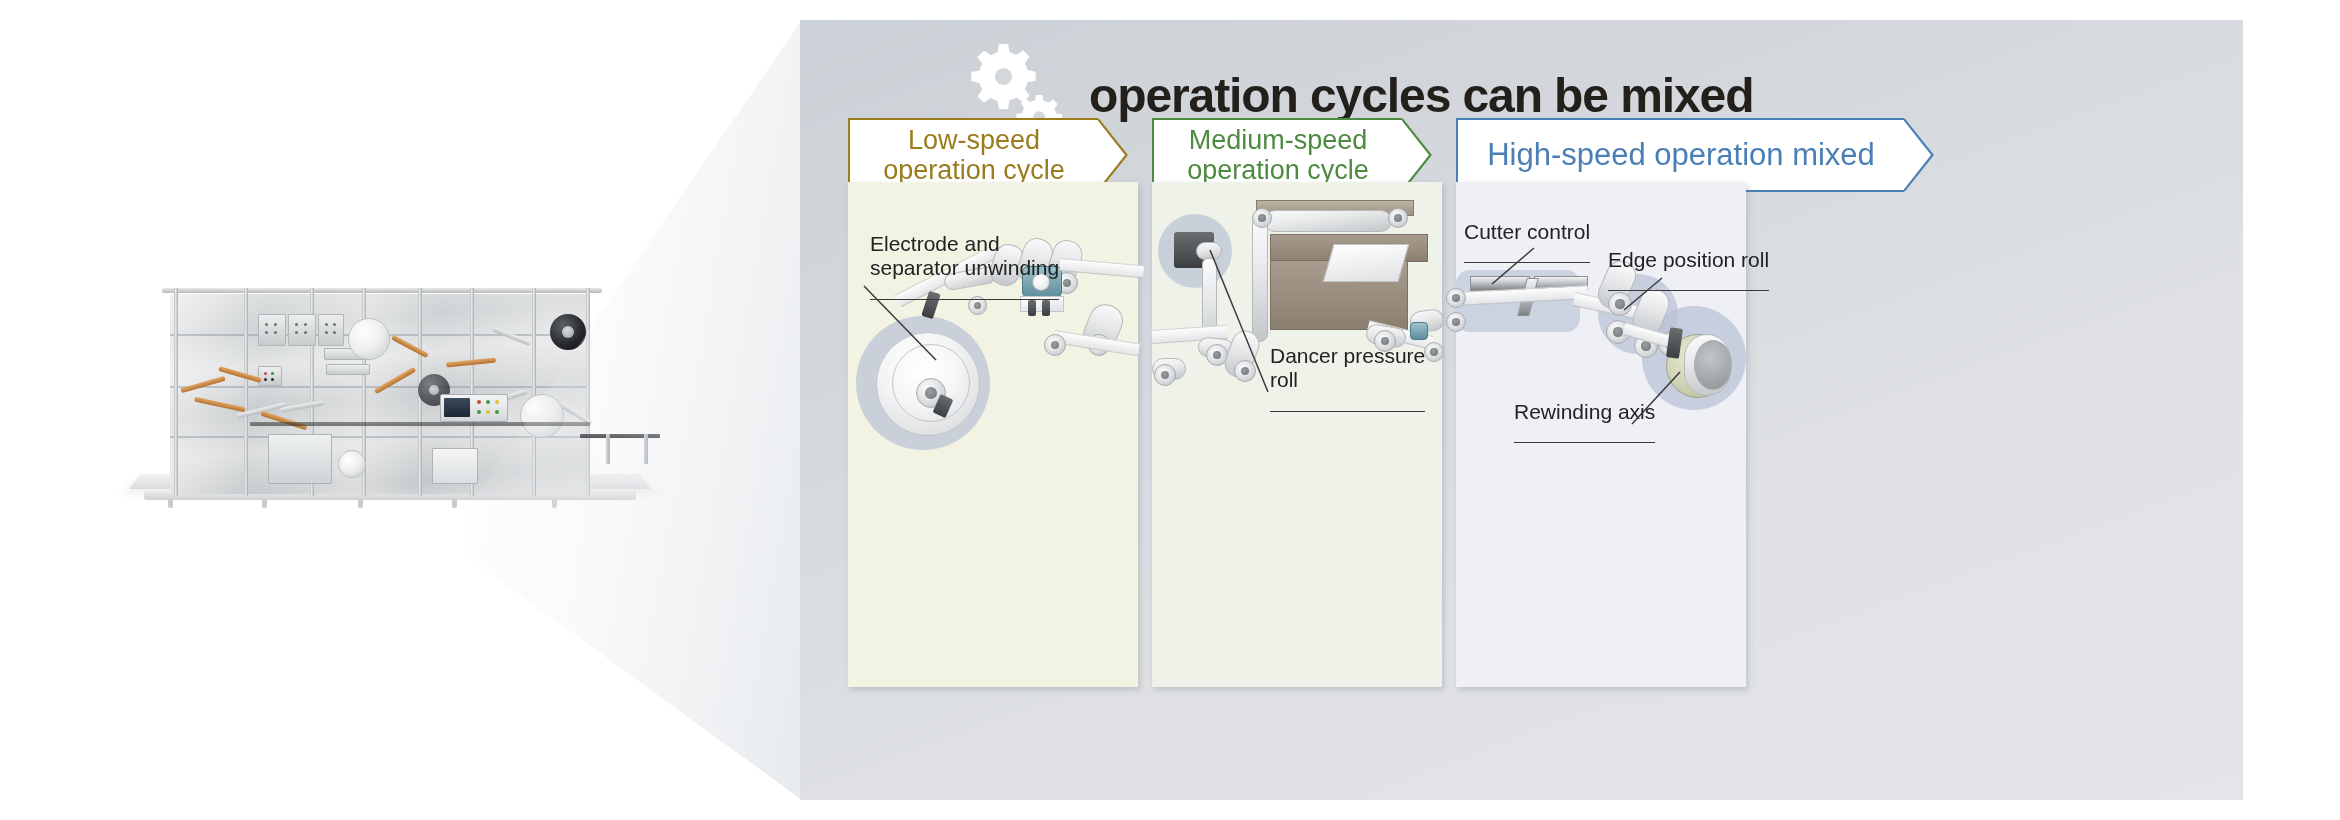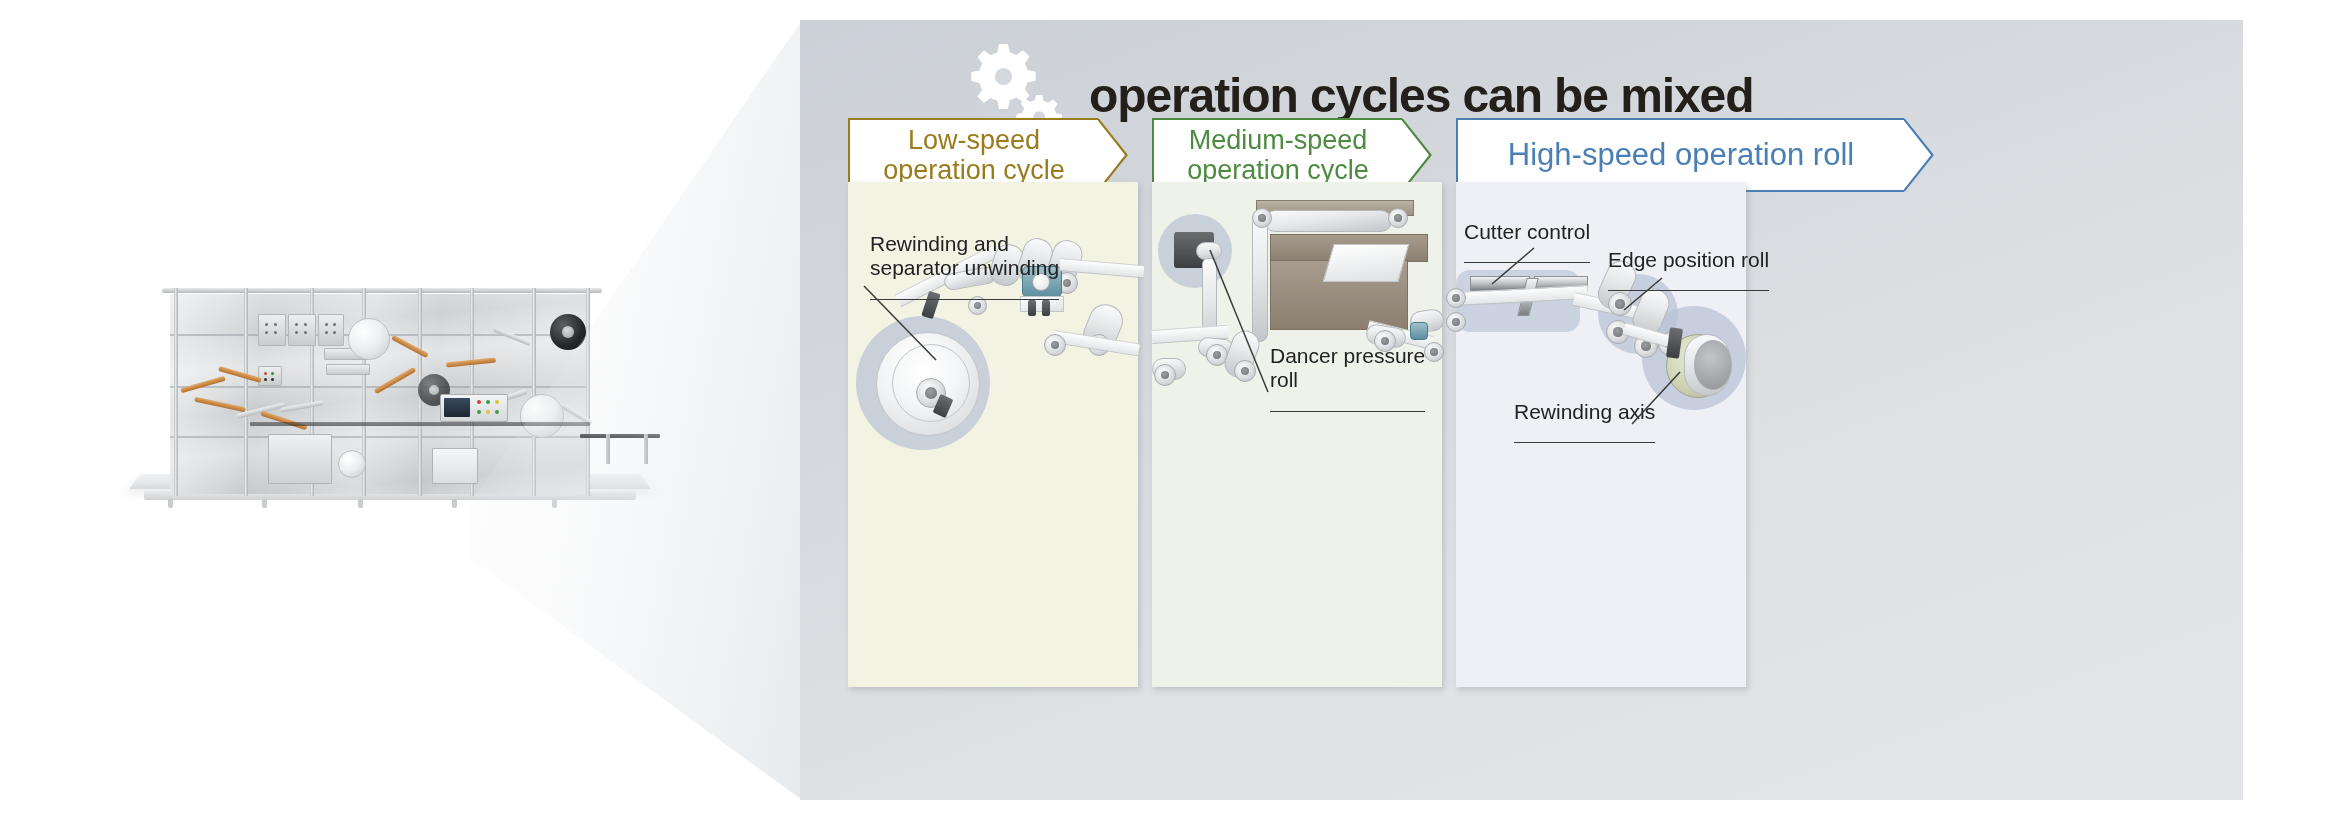--- a/index.html
+++ b/index.html
@@ -271,21 +271,21 @@
       </div>
     </div>
     <div class="tab-arrow" style="left:554px;">
       <svg width="30" height="74" viewBox="0 0 30 74">
           <path d="M0 1.1 L28.5 37 L0 72.9" fill="#ffffff" stroke="#4d8b40" stroke-width="2.2"></path>
         </svg>
     </div>
 
     <div class="tab" style="left:608px;width:448px;border:2.2px solid #4a7fb5;border-right:none;">
       <div class="tab-label" style="color:#4a7fb5;font-size:31px;">
-        <span>High-speed operation roll</span>
+        <span>High-speed operation mixed</span>
       </div>
     </div>
     <div class="tab-arrow" style="left:1056px;">
       <svg width="30" height="74" viewBox="0 0 30 74">
           <path d="M0 1.1 L28.5 37 L0 72.9" fill="#ffffff" stroke="#4a7fb5" stroke-width="2.2"></path>
         </svg>
     </div>
   </div>
 </div>
 
@@ -327,21 +327,21 @@
   <div class="roll" style="left:238px;top:122px;width:34px;height:48px;border-radius:16px;transform:rotate(22deg);"></div>
   <div class="roll-cap" style="left:240px;top:152px;width:22px;height:22px;">
       <i></i>
     </div>
   <div class="web" style="left:206px;top:148px;width:86px;height:11px;transform:rotate(9deg);transform-origin:0 50%;"></div>
   <div class="roll-cap" style="left:196px;top:152px;width:22px;height:22px;">
       <i></i>
     </div>
 
   <div class="callout" style="left:22px;top:50px;">
-    <span>Rewinding and</span><br>
+    <span>Electrode and</span><br>
     <span class="ul">separator unwinding</span>
   </div>
   <div class="leader" style="left:16px;top:104px;">
     <svg width="80" height="80">
         <line x1="0" y1="0" x2="72" y2="74" stroke="#3a3a3a" stroke-width="1.5"></line>
       </svg>
   </div>
 </div>
 
 <div class="panel" id="panel-med">

